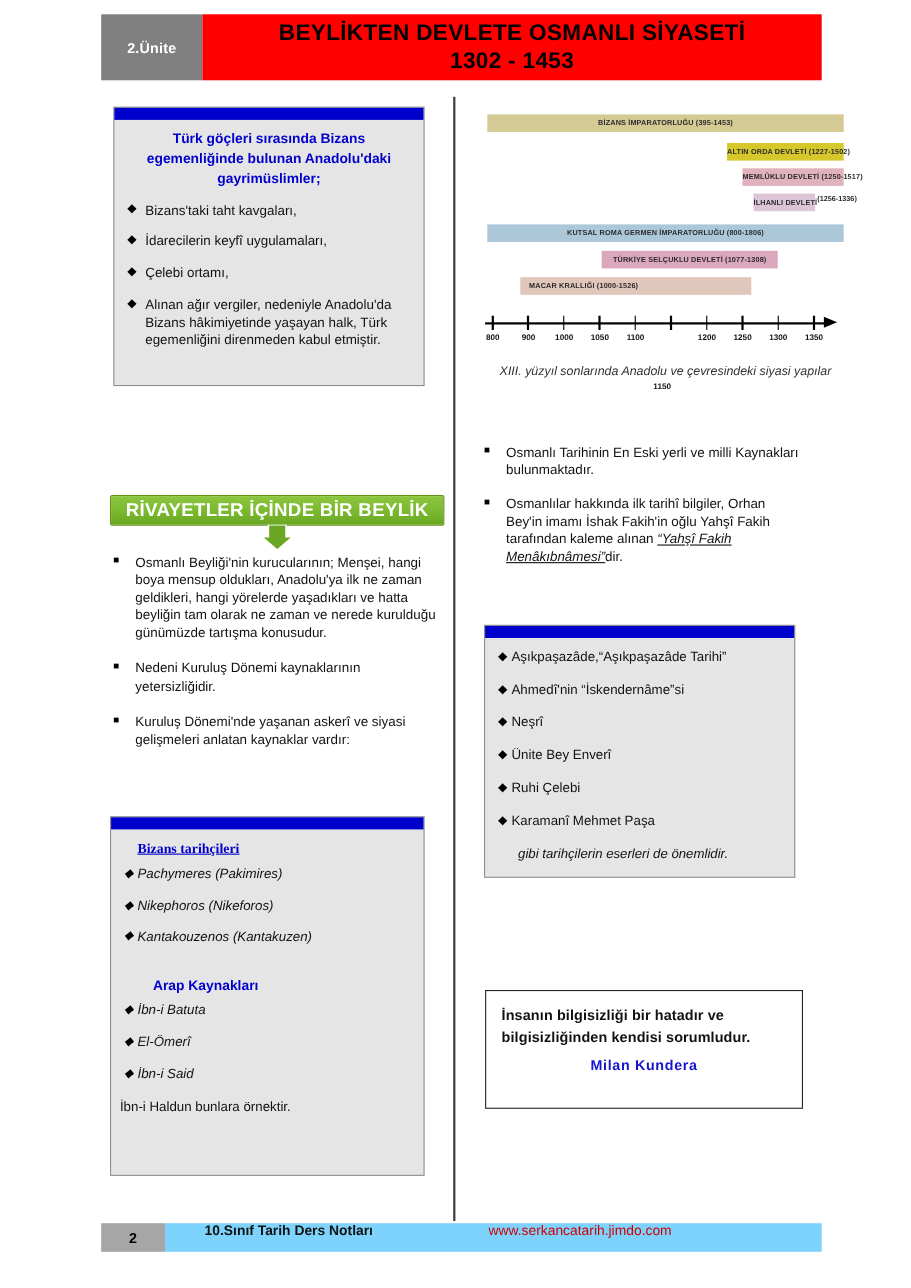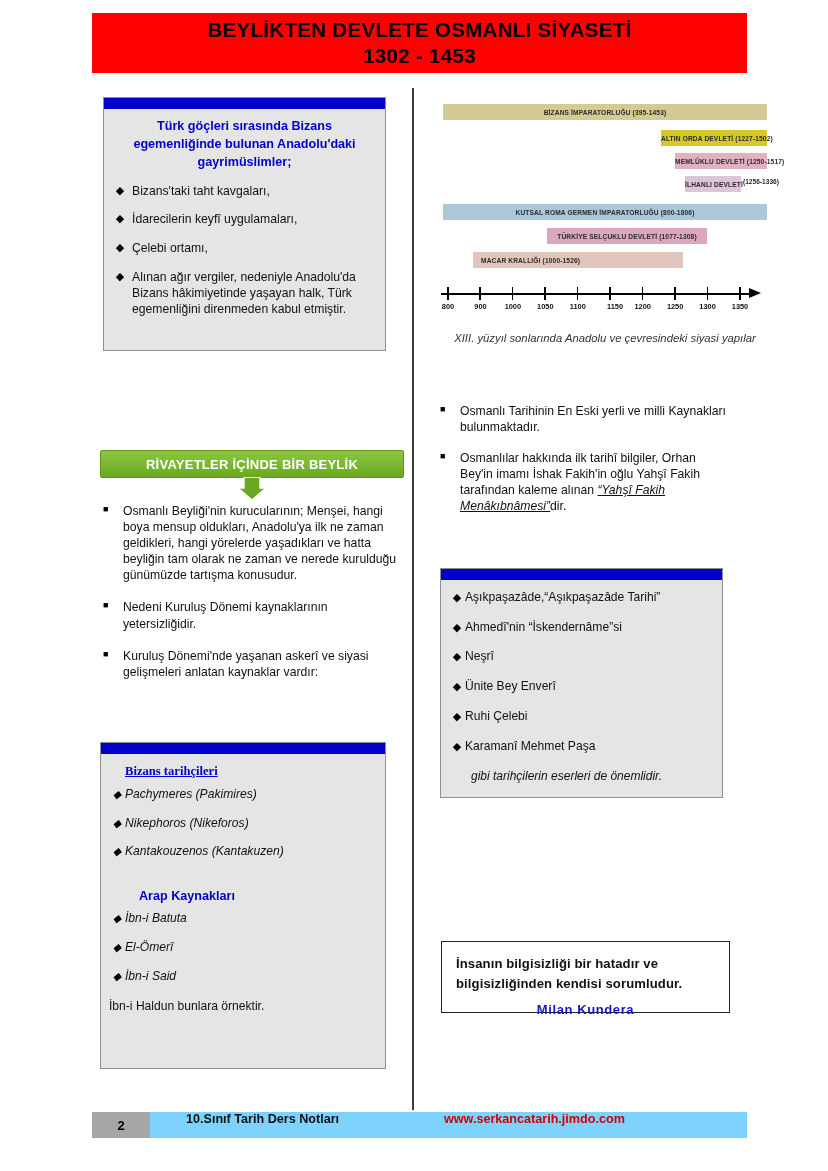--- a/index.html
+++ b/index.html
@@ -60,21 +60,21 @@
   #right-bullets{position:absolute;left:440px;top:403px;width:290px;}
   #right-bullets li{margin-bottom:15px;}
   .und-ital{font-style:italic;text-decoration:underline;}
 
   
   #rivayetler-banner{position:absolute;left:100px;top:450px;width:304px;height:28px;
       background:linear-gradient(180deg,#8cc63e 0%,#7ab82f 55%,#6aa722 100%);
       border:1.6px solid #5f9415;border-radius:2px;box-sizing:border-box;
       display:flex;align-items:center;justify-content:center;
       box-shadow:0 0 0 1.5px #ffffff;}
-  #rivayetler-banner .bt{color:#ffffff;font-weight:bold;font-size:13px;letter-spacing:.25px;}
+  #rivayetler-banner .bt{color:#ffffff;font-weight:bold;font-size:17px;letter-spacing:.25px;}
   .banner-arrow{position:absolute;left:236px;top:477px;width:32px;height:24px;}
 
   
   #left-bullets{position:absolute;left:103px;top:503px;width:295px;}
   #left-bullets li{margin-bottom:16px;}
 
   
   #box-kaynaklar{left:100px;top:742px;width:286px;height:327px;}
   .kb-head{color:#0000cc;font-weight:bold;font-size:12.6px;text-decoration:underline;padding:10px 0 4px 24px;font-family:Liberation Serif, serif;}
   .kb-head2{color:#0000cc;font-weight:bold;font-size:12.6px;padding:16px 0 4px 38px;}
@@ -82,39 +82,40 @@
   .kb-list li{display:flex;align-items:flex-start;font-size:12.1px;font-style:italic;color:#111;margin-bottom:13px;line-height:1.3;}
   .kb-foot{font-size:12.1px;color:#111;padding:2px 0 0 8px;}
 
   
   #box-tarihciler{left:440px;top:568px;width:283px;height:230px;}
   .th-list{list-style:none;margin:0;padding:10px 8px 0 8px;}
   .th-list li{display:flex;align-items:flex-start;font-size:12.1px;color:#111;margin-bottom:14px;line-height:1.3;}
   .th-foot{font-size:12px;font-style:italic;color:#111;padding:1px 0 0 30px;}
 
   
-  #box-quote{position:absolute;left:441px;top:900px;width:289px;height:72px;background:#fff;
-             border:1.4px solid #222;box-sizing:border-box;padding:12px 14px 0 14px;margin-top:41px;}
+  #box-quote{position:absolute;left:441px;top:900px;width:289px;height:108px;background:#fff;
+             border:1.4px solid #222;box-sizing:border-box;padding:12px 14px 0 14px;}
   .q-line{font-size:13.1px;font-weight:bold;color:#111;line-height:1.5;letter-spacing:.1px;}
   .q-author{margin-top:9px;text-align:center;color:#1414cc;font-weight:bold;font-size:13px;letter-spacing:.6px;}
 
   
   .footer{position:absolute;left:92px;top:1112px;width:655px;height:26px;display:flex;align-items:stretch;}
   .f-page{width:58px;background:#a6a6a6;color:#000;font-weight:bold;font-size:13px;
           display:flex;align-items:center;justify-content:center;}
   .f-rest{flex:1;background:#7dd3fc;display:flex;align-items:flex-start;}
   .f-note{padding-left:36px;font-weight:bold;font-size:12.6px;color:#111;}
-  .f-url{margin-left:105px;font-weight:bold;font-size:12.6px;color:#d00000;}
+  .f-url{margin-left:105px;font-weight:normal;font-size:12.6px;color:#d00000;}
 </style>
 </head>
 <body>
 
 <div class="page">
 
   <div class="header">
+    <div class="unit-box">2.Ünite</div>
     <div class="title-box">
       <div class="title-line1">BEYLİKTEN DEVLETE OSMANLI SİYASETİ</div>
       <div class="title-line2">1302 - 1453</div>
     </div>
   </div>
 
   <div class="vdivider"></div>
 
   <div class="fbox" id="box-gayrimuslimler">
     <div class="capbar"></div>
@@ -169,21 +170,21 @@
         <div class="tlabel" style="left: 7px;">800</div>
         <div class="tick" style="left: 38.4444px;"></div>
         <div class="tlabel" style="left: 39.4444px;">900</div>
         <div class="tick" style="left: 70.8889px;"></div>
         <div class="tlabel" style="left: 71.8889px;">1000</div>
         <div class="tick" style="left: 103.333px;"></div>
         <div class="tlabel" style="left: 104.333px;">1050</div>
         <div class="tick" style="left: 135.778px;"></div>
         <div class="tlabel" style="left: 136.778px;">1100</div>
         <div class="tick" style="left: 168.222px;"></div>
-        <div class="tlabel" style="left: 174px;">1150</div>
+        <div class="tlabel" style="left: 161px; margin-top: 45px;">1150</div>
         <div class="tick" style="left: 200.667px;"></div>
         <div class="tlabel" style="left: 201.667px;">1200</div>
         <div class="tick" style="left: 233.111px;"></div>
         <div class="tlabel" style="left: 234.111px;">1250</div>
         <div class="tick" style="left: 265.556px;"></div>
         <div class="tlabel" style="left: 266.556px;">1300</div>
         <div class="tick" style="left: 298px;"></div>
         <div class="tlabel" style="left: 299px;">1350</div>
       </div>
     </div>

